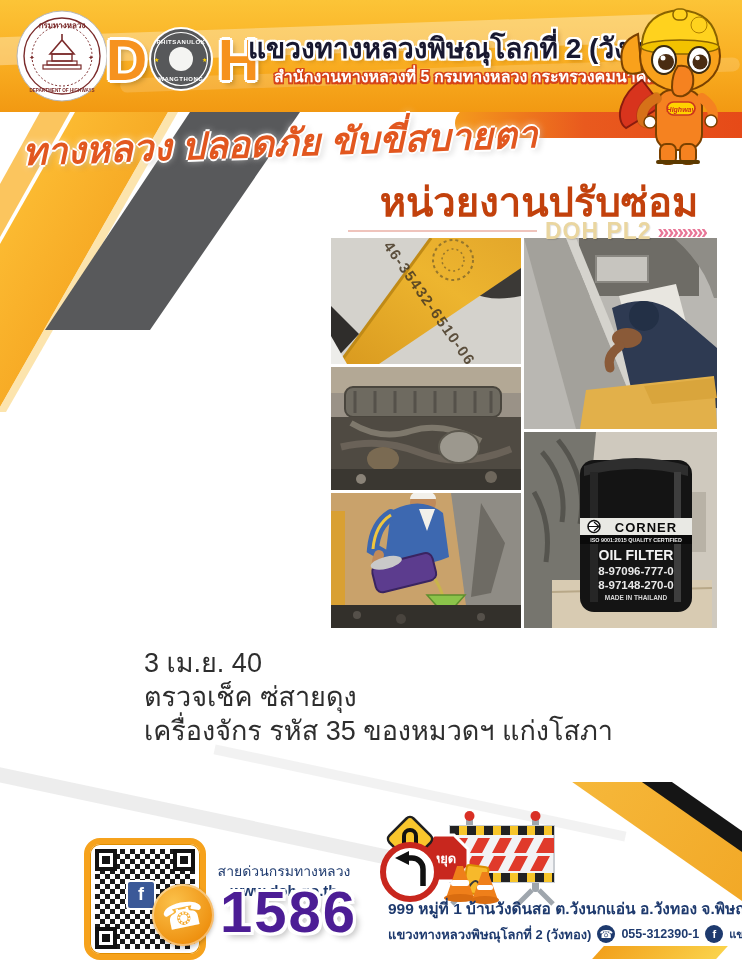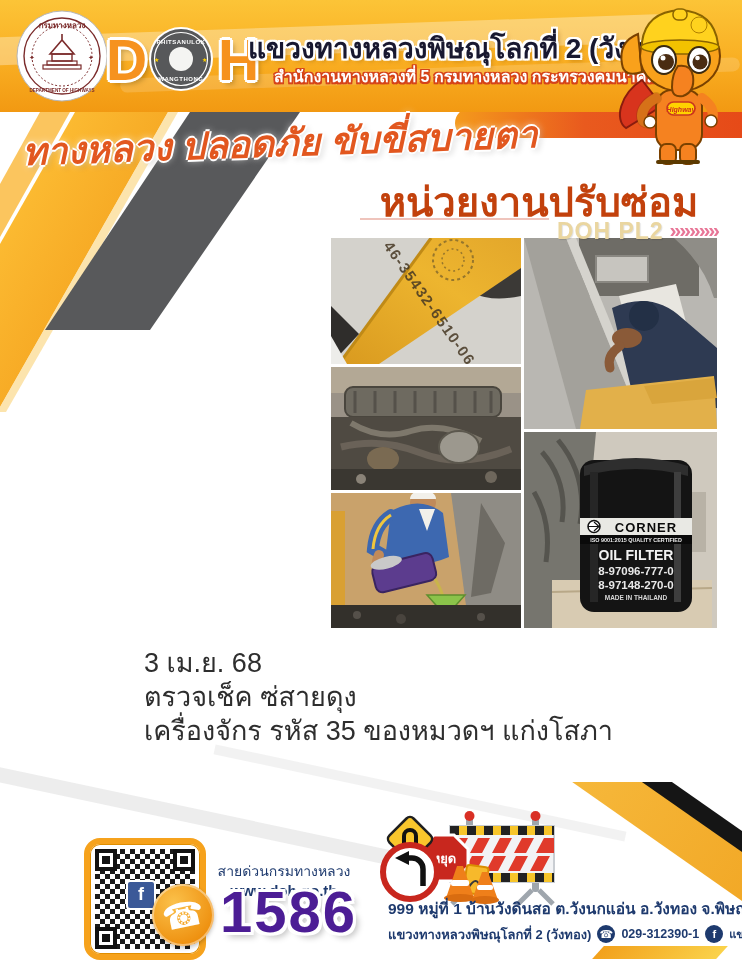--- a/index.html
+++ b/index.html
@@ -28,21 +28,21 @@
 
   
   .stripes{left:0;top:112px;width:380px;height:450px;z-index:1;}
 
   
   .slogan{left:22px;top:112px;width:580px;font-size:37px;font-weight:800;font-style:italic;
     color:#E2571F;transform:rotate(-2deg);z-index:3;white-space:nowrap;
     text-shadow:-2px 0 #fff,2px 0 #fff,0 -2px #fff,0 2px #fff,0 0 8px #fff,3px 3px 6px rgba(0,0,0,.18);}
   .sec-title{left:360px;top:170px;width:358px;text-align:center;font-size:40px;font-weight:800;
     color:#c2410c;z-index:3;white-space:nowrap;letter-spacing:0;}
-  .sec-tagrow{left:360px;top:218px;width:358px;height:26px;display:flex;align-items:flex-start;z-index:3;}
+  .sec-tagrow{left:348px;top:218px;width:358px;height:26px;display:flex;align-items:center;z-index:3;}
   .sec-line{flex:1;height:2px;background:#EFC4BC;}
   .sec-tag{font-size:23px;font-weight:800;color:#EAD6A0;margin-left:8px;letter-spacing:1px;
     text-shadow:1px 1px 1px rgba(0,0,0,.12);}
   .sec-chev{font-size:21px;font-weight:800;color:#E87697;margin-left:6px;letter-spacing:-2px;}
 
   
   .collage{left:331px;top:238px;width:386px;height:390px;background:#fff;z-index:2;}
   .photo{position:absolute;overflow:hidden;}
 
   
@@ -280,21 +280,21 @@
       <text x="112" y="128" text-anchor="middle" font-size="14" font-weight="bold" fill="#F2F2F2">OIL FILTER</text>
       <text x="112" y="143" text-anchor="middle" font-size="11.5" font-weight="bold" fill="#E8E8E8">8-97096-777-0</text>
       <text x="112" y="157" text-anchor="middle" font-size="11.5" font-weight="bold" fill="#E8E8E8">8-97148-270-0</text>
       <text x="112" y="168" text-anchor="middle" font-size="6.5" font-weight="bold" fill="#D8D8D8">MADE IN THAILAND</text>
     </g>
     <rect x="168" y="60" width="14" height="60" fill="#B8B2A6"></rect>
   </svg>
 </div>
 
 <div class="abs bodytext">
-  <div>3 เม.ย. 68</div>
+  <div>3 เม.ย. 40</div>
   <div>ตรวจเช็ค ซ่สายดุง</div>
   <div>เครื่องจักร รหัส 35 ของหมวดฯ แก่งโสภา</div>
 </div>
 
 <div class="abs f-stripe1"></div>
 <div class="abs f-stripe2"></div>
 
 <div class="abs qr-frame">
   <div class="qr">
     <span class="finder" style="left:0;top:0">
@@ -377,21 +377,21 @@
     <path d="M75,80 V63 a11,11 0 0 0 -11,-11 h-4" fill="none" stroke="#111" stroke-width="5.5"></path>
     <polygon points="61,45 61,59 47,52" fill="#111"></polygon>
   </g>
 </svg>
 
 <div class="abs address">999 หมู่ที่ 1 บ้านวังดินสอ ต.วังนกแอ่น อ.วังทอง จ.พิษณุโลก 65130</div>
 
 <div class="abs office-row">
   <span class="office-name">แขวงทางหลวงพิษณุโลกที่ 2 (วังทอง)</span>
   <span class="mini-badge">☎</span>
-  <span class="office-phone">029-312390-1</span>
+  <span class="office-phone">055-312390-1</span>
   <span class="mini-badge">f</span>
   <span class="office-fb">แขวงทางหลวงพิษณุโลกที่ 2 วังทอง</span>
 </div>
 
 <div class="abs corner-deco">
   <div class="band gray"></div>
   <div class="band black"></div>
   <div class="band yellow"></div>
 </div>
 <div class="abs bottom-slice"></div>

